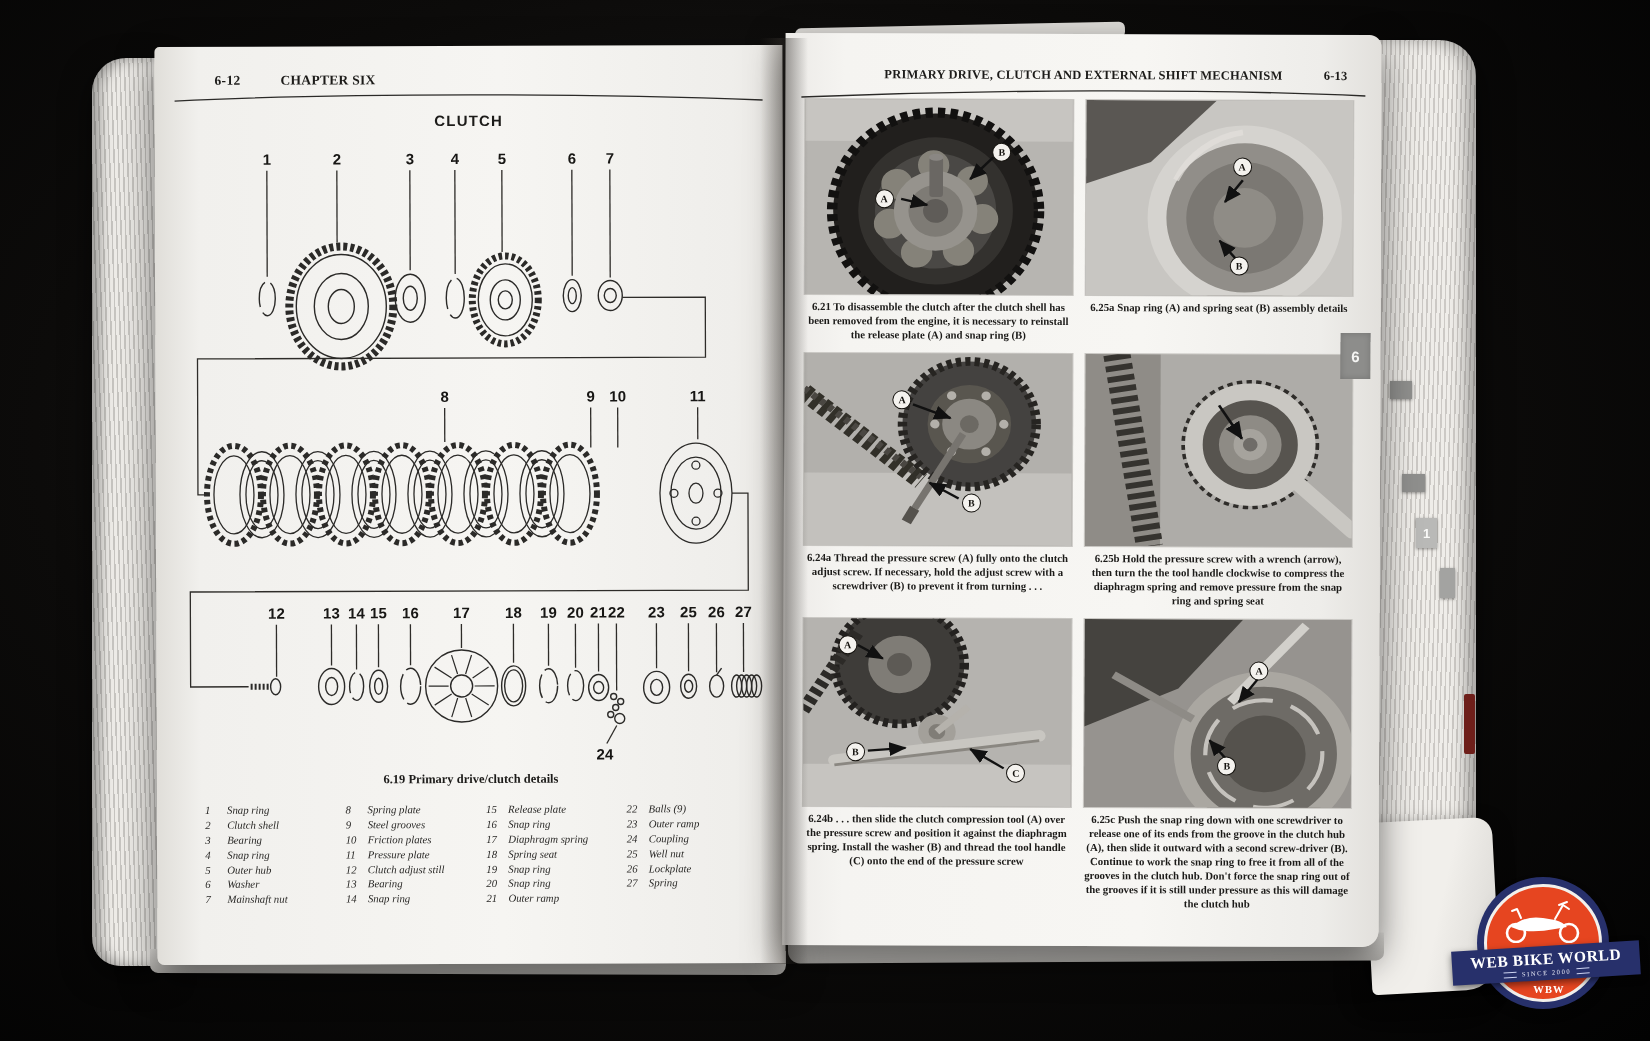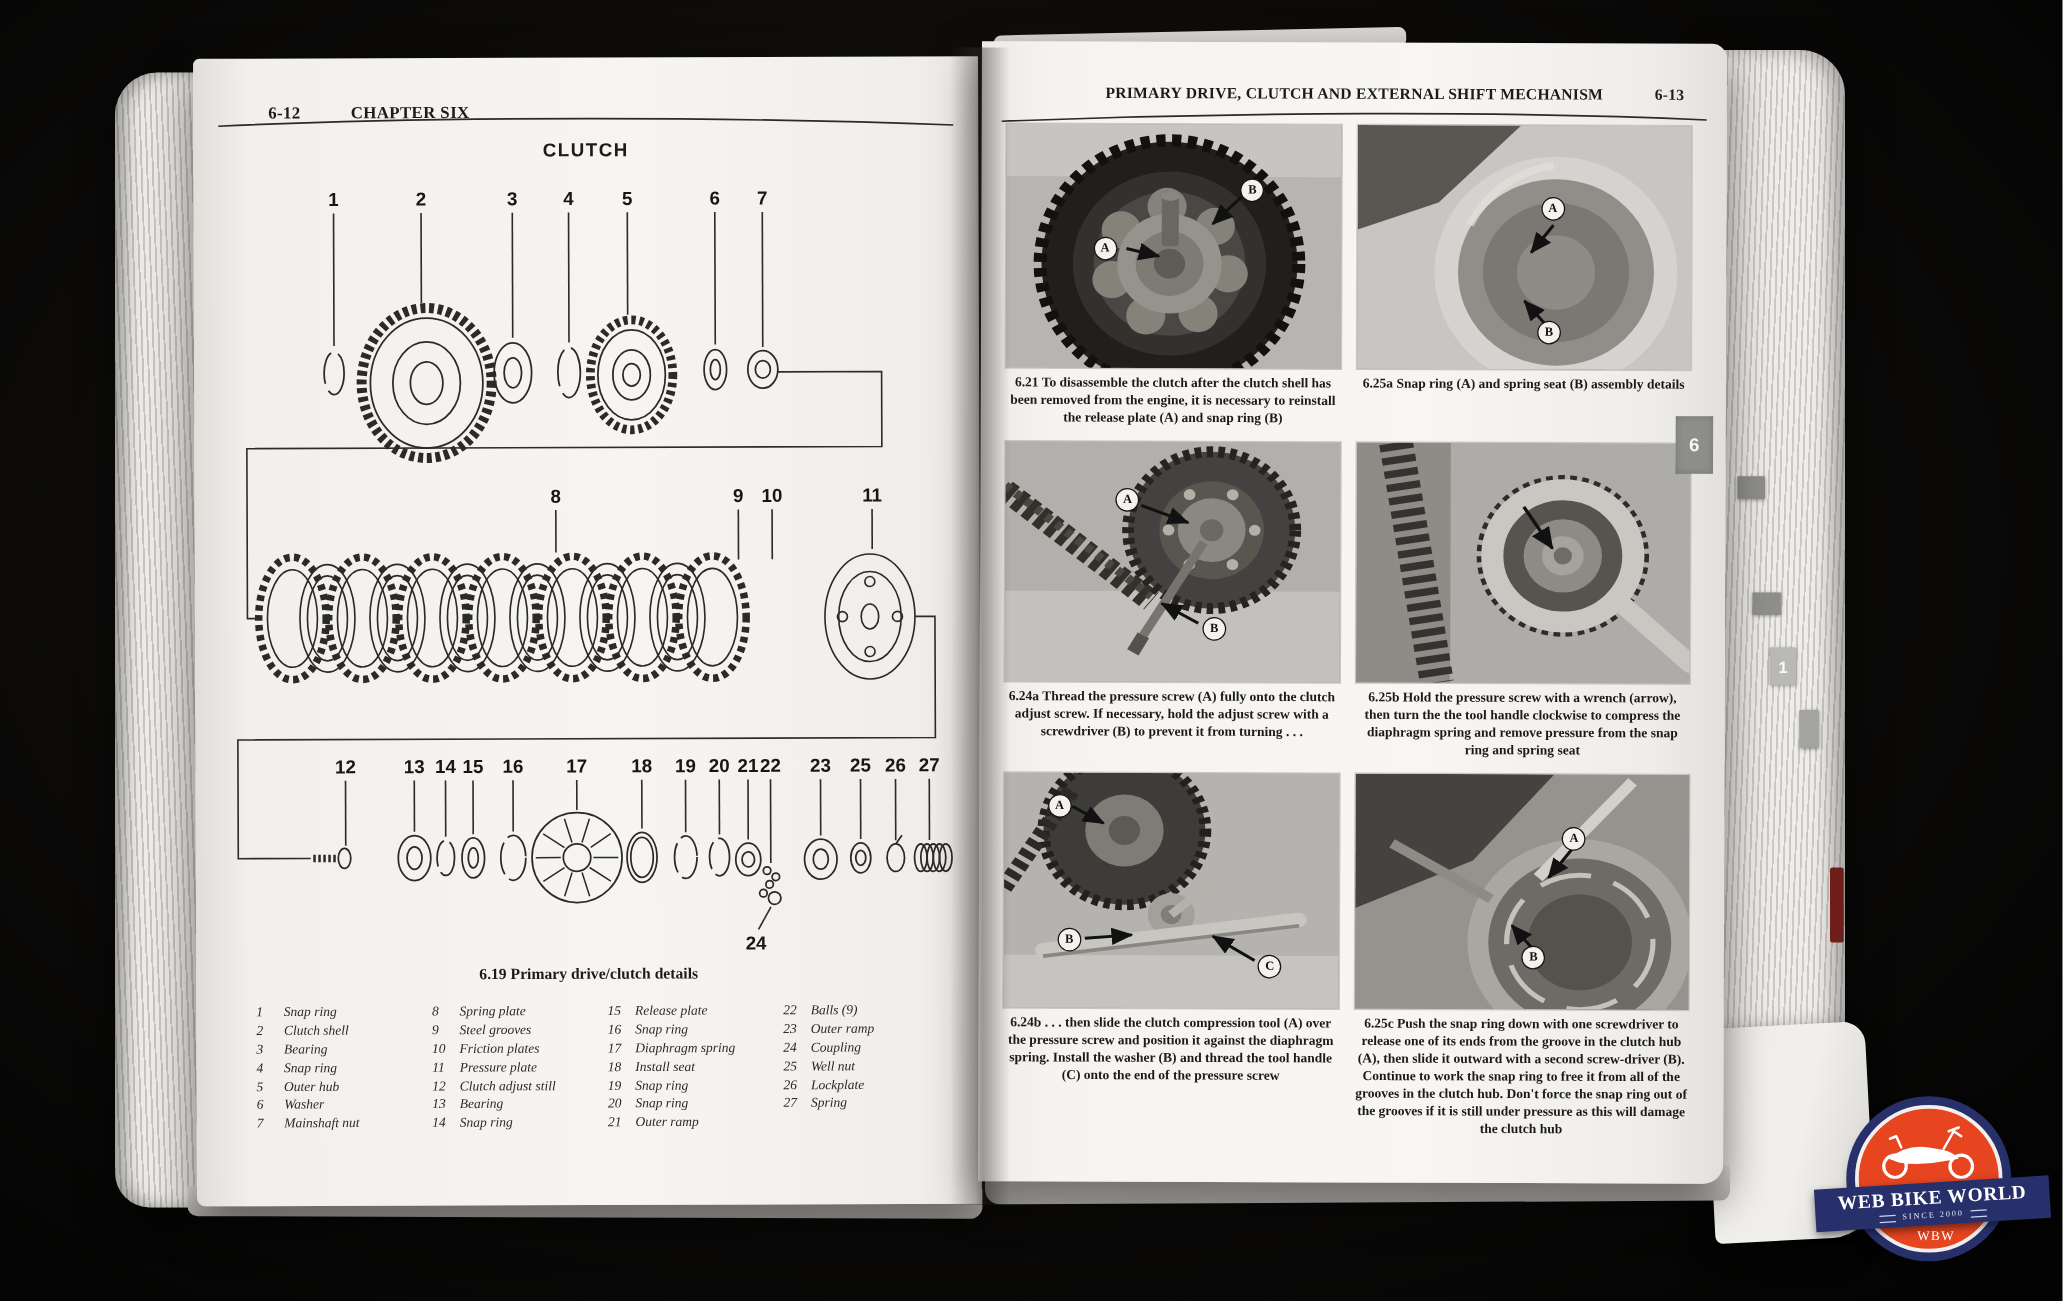--- a/index.html
+++ b/index.html
@@ -49,21 +49,21 @@
     left:156px;top:46px;width:628px;height:918px;border-radius:5px 0 0 7px;transform:rotate(-.2deg);
     background:linear-gradient(to right,#e0ded9 0%,#f1f0ed 7%,#f6f5f2 55%,#efeeeb 92%,#e9e7e3 100%);
     box-shadow:0 14px 36px rgba(0,0,0,.55);
   }
   .right-page{
     left:784px;top:34px;width:596px;height:912px;border-radius:0 12px 16px 0;transform:rotate(.2deg);
     background:linear-gradient(to right,#eceae7 0%,#f5f4f1 10%,#f7f6f3 60%,#eeedea 90%,#e2e0dc 100%);
     box-shadow:0 14px 36px rgba(0,0,0,.55);
   }
   
-  .lp-head{position:absolute;left:60px;top:26px;font-weight:bold;font-size:13.5px;letter-spacing:.3px;display:flex;gap:40px;margin-top:10px;}
+  .lp-head{position:absolute;left:60px;top:26px;font-weight:bold;font-size:13.5px;letter-spacing:.3px;display:flex;gap:40px;}
   .lp-rule{position:absolute;left:18px;top:44px;}
   .rp-head{position:absolute;left:0;right:0;top:34px;text-align:center;font-weight:bold;font-size:12.5px;letter-spacing:.2px;}
   .rp-num{position:absolute;right:34px;top:0;font-weight:bold;}
   .rp-rule{position:absolute;left:14px;top:52px;}
   .clutch-title{position:absolute;left:0;width:100%;top:66px;margin:0;text-align:center;
     font-family:"Liberation Sans",sans-serif;font-size:15px;letter-spacing:1.2px;font-weight:bold;}
   
   .diagram{position:absolute;left:20px;top:100px;}
   .dnum text{font:bold 15px "Liberation Sans",sans-serif;fill:#171614;text-anchor:middle;}
   .fig-caption{position:absolute;left:0;width:100%;top:726px;margin:0;text-align:center;font-weight:bold;font-size:12.5px;}
@@ -89,21 +89,21 @@
   .badge-circle{position:absolute;left:6px;top:0;width:112px;height:112px;border-radius:50%;
     background:#e64520;border:3px solid #f2f0ec;box-shadow:0 0 0 7px #27306b,0 6px 14px rgba(0,0,0,.55);}
   .moto{position:absolute;left:10px;top:10px;}
   .banner{position:absolute;left:-26px;top:62px;width:188px;height:34px;background:#27306b;
     transform:rotate(-3.5deg);display:flex;flex-direction:column;align-items:center;justify-content:center;
     box-shadow:0 3px 7px rgba(0,0,0,.5);z-index:2;}
   .bt{color:#fff;font-weight:bold;font-size:15.5px;letter-spacing:.6px;white-space:nowrap;}
   .bs{color:#e8eaf6;font-size:6.5px;letter-spacing:1.6px;display:flex;gap:5px;align-items:center;margin-top:1px;}
   .rule-mark{display:inline-block;width:13px;height:4px;border-top:1px solid #cdd3f0;border-bottom:1px solid #cdd3f0;}
   .wbw{position:absolute;left:6px;width:112px;text-align:center;top:97px;color:#fff;
-    font-weight:normal;font-size:10.5px;letter-spacing:1.2px;z-index:3;}
+    font-weight:bold;font-size:10.5px;letter-spacing:1.2px;z-index:3;}
 </style>
 </head>
 <body>
 
 <div class="stage">
 
   <div class="stack-left"></div>
   <div class="stack-right"></div>
   <div class="corner-sheet"></div>
   <div class="under-left"></div>
@@ -365,21 +365,21 @@
           <span class="pname">Snap ring</span>
         </li>
 
         <li>
           <span class="pn">17</span>
           <span class="pname">Diaphragm spring</span>
         </li>
 
         <li>
           <span class="pn">18</span>
-          <span class="pname">Install seat</span>
+          <span class="pname">Spring seat</span>
         </li>
 
         <li>
           <span class="pn">19</span>
           <span class="pname">Snap ring</span>
         </li>
 
         <li>
           <span class="pn">20</span>
           <span class="pname">Snap ring</span>

